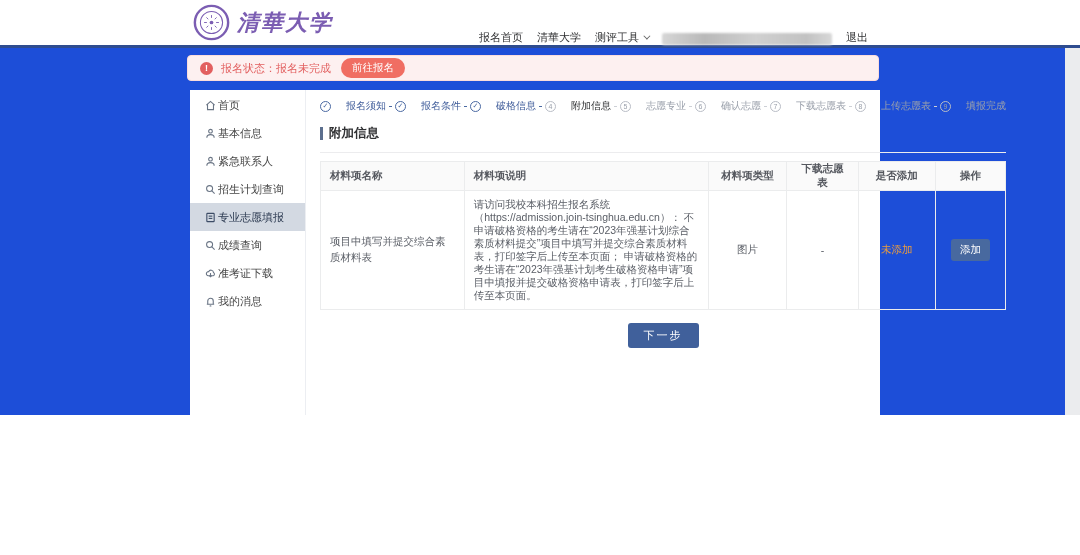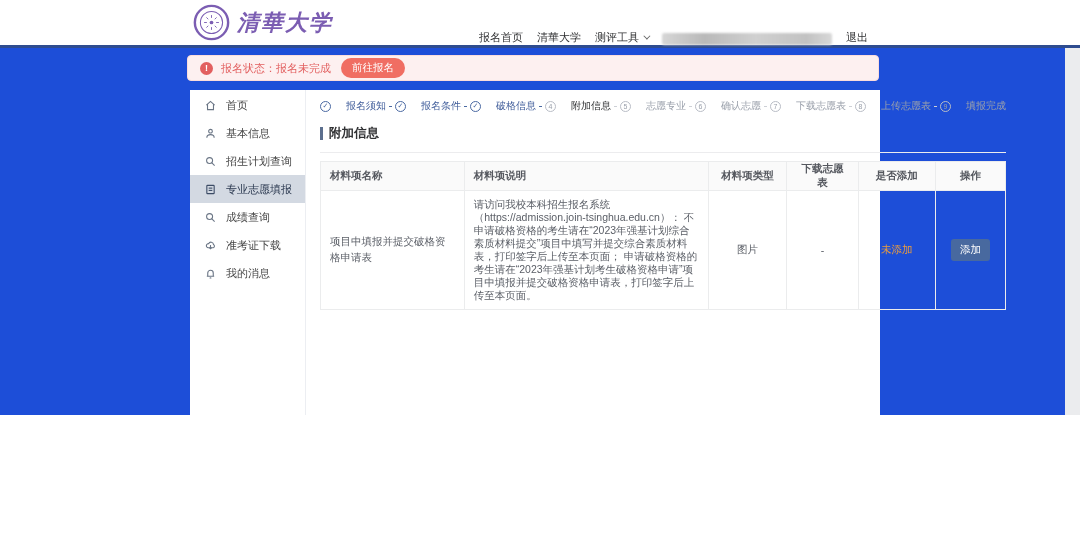--- a/index.html
+++ b/index.html
@@ -17,21 +17,21 @@
   .user-redacted { width:170px; height:12px; border-radius:2px; background:linear-gradient(90deg,#d6d6d6,#b9b9b9 25%,#d0d0d0 55%,#c2c2c2 85%,#d8d8d8); filter:blur(1.3px); }
 
   
   .statusbar { position:absolute; left:187px; top:55px; width:692px; height:26px; background:#fdf0f0; border:1px solid #fbdcdc; border-radius:4px; display:flex; align-items:center; gap:8px; padding:0 12px; font-size:11px; color:#e25f5f; }
   .warn-icon { width:13px; height:13px; border-radius:50%; background:#e25f5f; color:#fff; font-size:9px; font-weight:bold; display:flex; align-items:center; justify-content:center; flex:0 0 auto; }
   .goto-btn { background:#f06e63; color:#fff; border:none; border-radius:10px; font-size:10.5px; padding:3px 11px; cursor:pointer; margin-left:2px; }
 
   
   .card { position:absolute; left:190px; top:90px; width:690px; height:455px; background:#fff; display:flex; }
   .sidebar { width:116px; border-right:1px solid #eceef2; padding-top:1px; flex:0 0 auto; }
-  .side-item { height:28px; display:flex; align-items:center; gap:10px; padding-left:15px; font-size:11px; color:#454545; cursor:pointer; }
+  .side-item { height:28px; display:flex; align-items:center; gap:2px; padding-left:15px; font-size:11px; color:#454545; cursor:pointer; }
   .side-item svg { width:11px; height:11px; stroke:#6a7585; flex:0 0 auto; }
   .side-item.selected { background:#d3d9e2; color:#2b3950; }
   .side-item.selected svg { stroke:#3c4c66; }
 
   .main { flex:1; padding:0 12px 0 14px; position:relative; }
 
   
   .stepper { display:flex; align-items:center; margin-top:9px; font-size:10px; white-space:nowrap; }
   .step { display:flex; align-items:center; gap:15px; flex:0 0 auto; }
   .circ { width:11px; height:11px; border-radius:50%; border:1px solid #b9bdc6; color:#9aa0ab; font-size:7px; display:flex; align-items:center; justify-content:center; }
@@ -119,20 +119,27 @@
       </div>
       <div class="side-item">
         <svg viewBox="0 0 24 24" fill="none" stroke-width="2.4">
             <circle cx="12" cy="7" r="4"></circle>
             <path d="M4 21c0-4.2 3.8-6.5 8-6.5s8 2.3 8 6.5"></path>
           </svg>
         <span>基本信息</span>
       </div>
       <div class="side-item">
         <svg viewBox="0 0 24 24" fill="none" stroke-width="2.4">
+            <circle cx="12" cy="7" r="4"></circle>
+            <path d="M4 21c0-4.2 3.8-6.5 8-6.5s8 2.3 8 6.5"></path>
+          </svg>
+        <span>紧急联系人</span>
+      </div>
+      <div class="side-item">
+        <svg viewBox="0 0 24 24" fill="none" stroke-width="2.4">
             <circle cx="10" cy="10" r="6.5"></circle>
             <line x1="15" y1="15" x2="21" y2="21"></line>
           </svg>
         <span>招生计划查询</span>
       </div>
       <div class="side-item selected">
         <svg viewBox="0 0 24 24" fill="none" stroke-width="2.4">
             <rect x="4" y="3" width="16" height="18" rx="1.5"></rect>
             <line x1="8" y1="9" x2="16" y2="9"></line>
             <line x1="8" y1="14" x2="16" y2="14"></line>
@@ -232,32 +239,35 @@
             <th>材料项名称</th>
             <th>材料项说明</th>
             <th class="c">材料项类型</th>
             <th class="c">下载志愿表</th>
             <th class="c">是否添加</th>
             <th class="c">操作</th>
           </tr>
         </thead>
         <tbody>
           <tr>
-            <td class="name">项目中填报并提交破格资格申请表</td>
+            <td class="name">项目中填写并提交综合素质材料表</td>
             <td class="desc">请访问我校本科招生报名系统（https://admission.join-tsinghua.edu.cn）： 不申请破格资格的考生请在“2023年强基计划综合素质材料提交”项目中填写并提交综合素质材料表，打印签字后上传至本页面； 申请破格资格的考生请在“2023年强基计划考生破格资格申请”项目中填报并提交破格资格申请表，打印签字后上传至本页面。</td>
             <td class="c">图片</td>
             <td class="c">-</td>
             <td class="c status-notadded">未添加</td>
             <td class="c">
               <button class="add-btn">添加</button>
             </td>
           </tr>
         </tbody>
       </table>
 
+      <div class="next-wrap">
+        <button class="next-btn">下一步</button>
+      </div>
 
     </main>
   </div>
 
   <div class="watermark">
     <svg width="48" height="40" viewBox="0 0 48 40">
       <path d="M18 2 C8 2 1 8.5 1 16 C1 20.3 3.3 23.8 7 26.2 L5.5 31 L11 28.2 C13.2 29 15.5 29.5 18 29.5 C28 29.5 35 23 35 15.7 C35 8.5 28 2 18 2 Z" fill="#b5b5b7"></path>
       <circle cx="12" cy="13" r="2.2" fill="#fff"></circle>
         <circle cx="23" cy="13" r="2.2" fill="#fff"></circle>
       <path d="M35 14 C27.8 14 22 19 22 25 C22 31 27.8 36 35 36 C36.8 36 38.5 35.7 40 35 L44.5 37.2 L43.3 33.4 C46.2 31.4 48 28.4 48 25 C48 19 42.2 14 35 14 Z" fill="#b5b5b7"></path>

